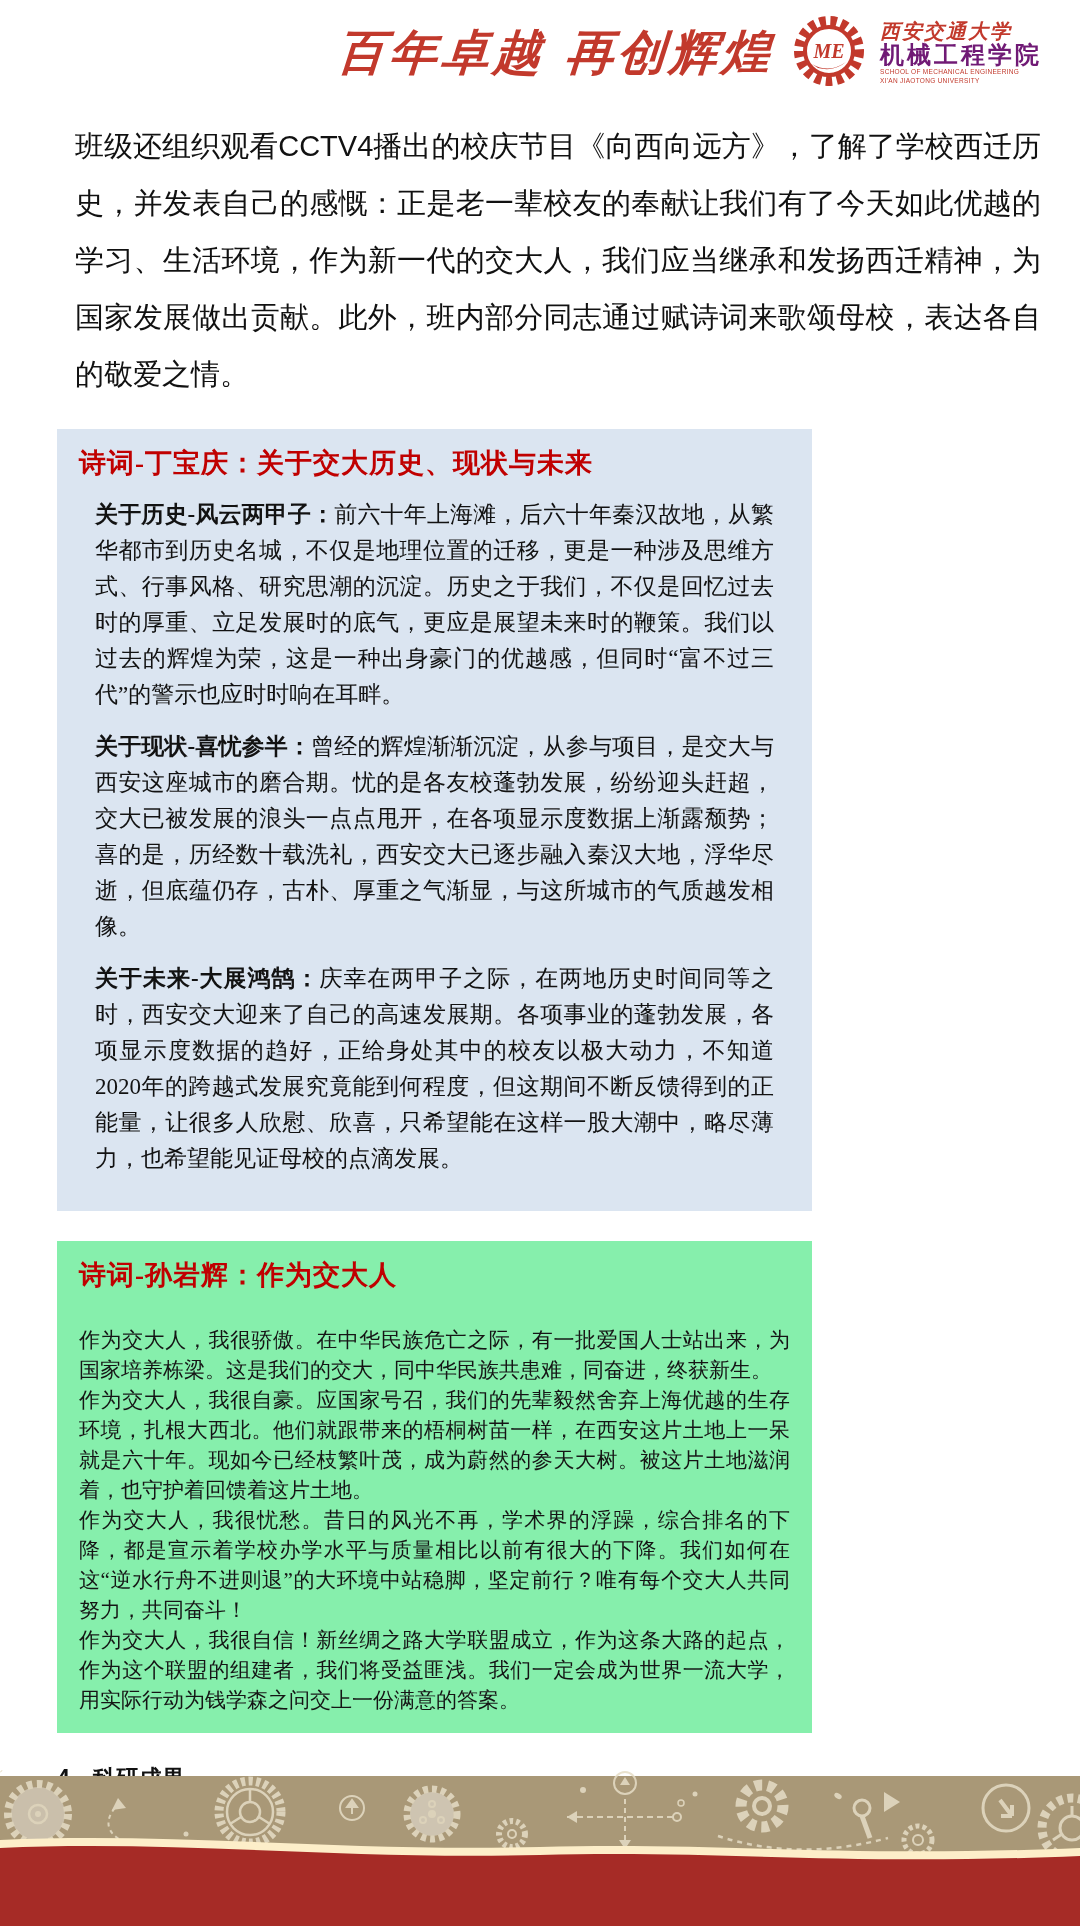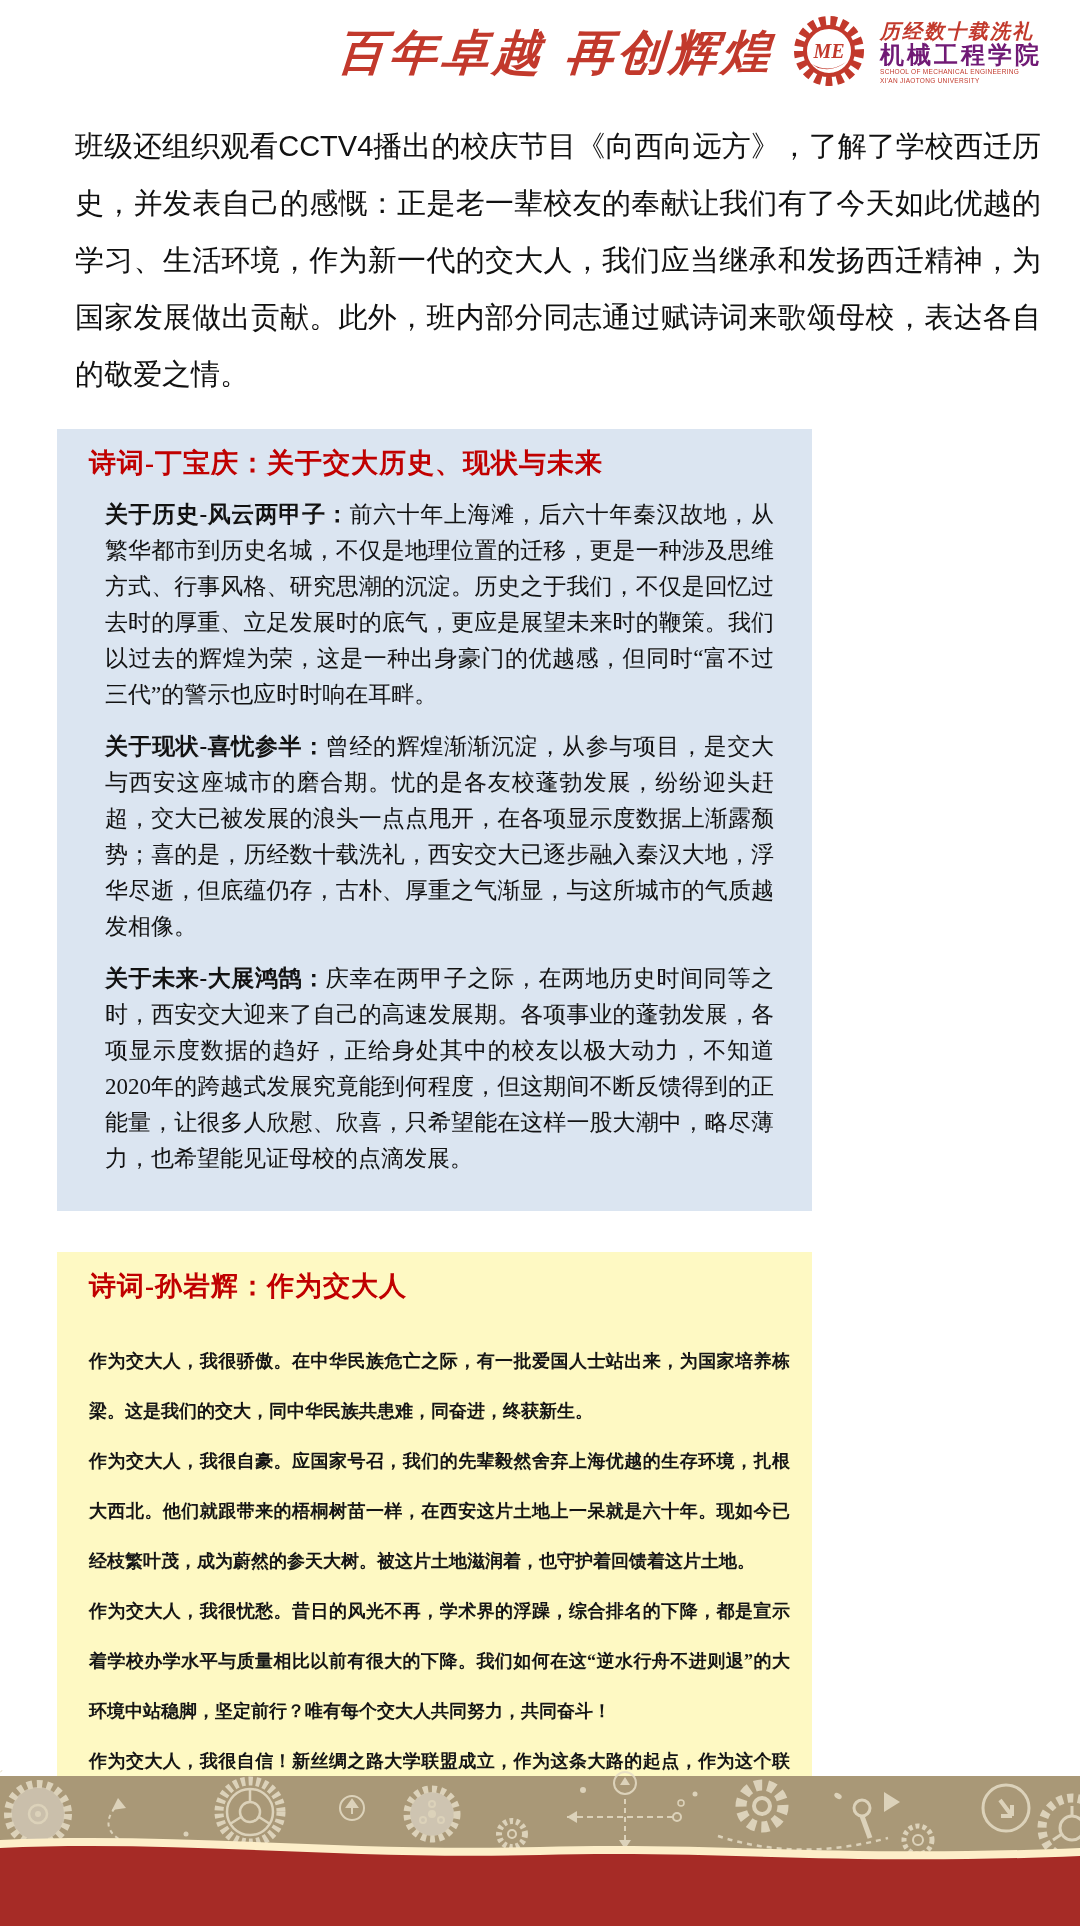--- a/index.html
+++ b/index.html
@@ -32,38 +32,38 @@
   .logo-school{font-weight:bold;font-size:24px;letter-spacing:3px;color:#701a75;}
   .logo-en{font-size:6.5px;letter-spacing:.3px;color:#c2392c;line-height:1.3;}
   
   .intro{
     margin:22px 57px 0 75px;width:966px;
     font-size:29px;line-height:57px;text-align:justify;
   }
   
   .poem-box{
     width:755px;margin:26px 0 0 57px;
-    padding:16px 22px 18px 32px;box-sizing:border-box;
+    padding:16px 22px 18px 22px;box-sizing:border-box;
   }
   .poem-box.blue{background:#dbe5f1;}
-  .poem-box.orange{background:#fef9c3;margin-top:41px;}
+  .poem-box.orange{background:#86efac;margin-top:30px;}
   .poem-title{
     font-family:"Liberation Serif","DejaVu Serif",serif;
     font-weight:bold;font-size:27px;color:#c00000;
     margin:0 0 12px 0;letter-spacing:1px;
   }
   .poem-box.orange .poem-title{margin-bottom:32px;}
   .blue-body p{
     font-family:"Liberation Serif","DejaVu Serif",serif;
     font-size:23px;line-height:36px;margin:16px;text-align:justify;color:#121212;
   }
   .blue-body p strong{font-weight:bold;}
   .orange-body p{
     font-family:"Liberation Serif","DejaVu Serif",serif;
-    font-weight:bold;font-size:18px;line-height:50px;
+    font-weight:normal;font-size:21px;line-height:30px;
     margin:0;text-align:justify;color:#151515;
   }
   
   .section4{margin:30px 57px 0 57px;width:966px;}
   .section4 .s4-heading{font-size:23px;font-weight:bold;margin:14px 0 16px 0;}
   .section4 .s4-body{font-size:23px;line-height:41px;margin:0;text-align:justify;}
   
   .footer{position:absolute;left:0;bottom:0;width:1080px;height:156px;}
   .footer svg{display:block;}
 </style>
@@ -75,21 +75,21 @@
   <div class="logo">
     <span>
       <svg width="78" height="78" viewBox="0 0 78 78">
         <circle cx="39" cy="39" r="29" fill="none" stroke="#c2392c" stroke-width="12" stroke-dasharray="6.2 4.4"></circle>
         <circle cx="39" cy="39" r="24" fill="#ffffff" stroke="#c2392c" stroke-width="4"></circle>
         <path d="M22,52 Q39,62 56,50 Q44,60 28,56 Z" fill="#c2392c"></path>
         <text x="39" y="46" text-anchor="middle" font-family="'Liberation Serif',serif" font-style="italic" font-weight="bold" font-size="20" fill="#c2392c">ME</text>
       </svg>
     </span>
     <div class="logo-text">
-      <span class="logo-uni">历经数十载洗礼</span>
+      <span class="logo-uni">西安交通大学</span>
       <span class="logo-school">机械工程学院</span>
       <span class="logo-en">SCHOOL OF MECHANICAL ENGINEERING</span>
       <span class="logo-en">XI'AN JIAOTONG UNIVERSITY</span>
     </div>
   </div>
 </div>
 
 <p class="intro">班级还组织观看CCTV4播出的校庆节目《向西向远方》，了解了学校西迁历史，并发表自己的感慨：正是老一辈校友的奉献让我们有了今天如此优越的学习、生活环境，作为新一代的交大人，我们应当继承和发扬西迁精神，为国家发展做出贡献。此外，班内部分同志通过赋诗词来歌颂母校，表达各自的敬爱之情。</p>
 
 <div class="poem-box blue">

